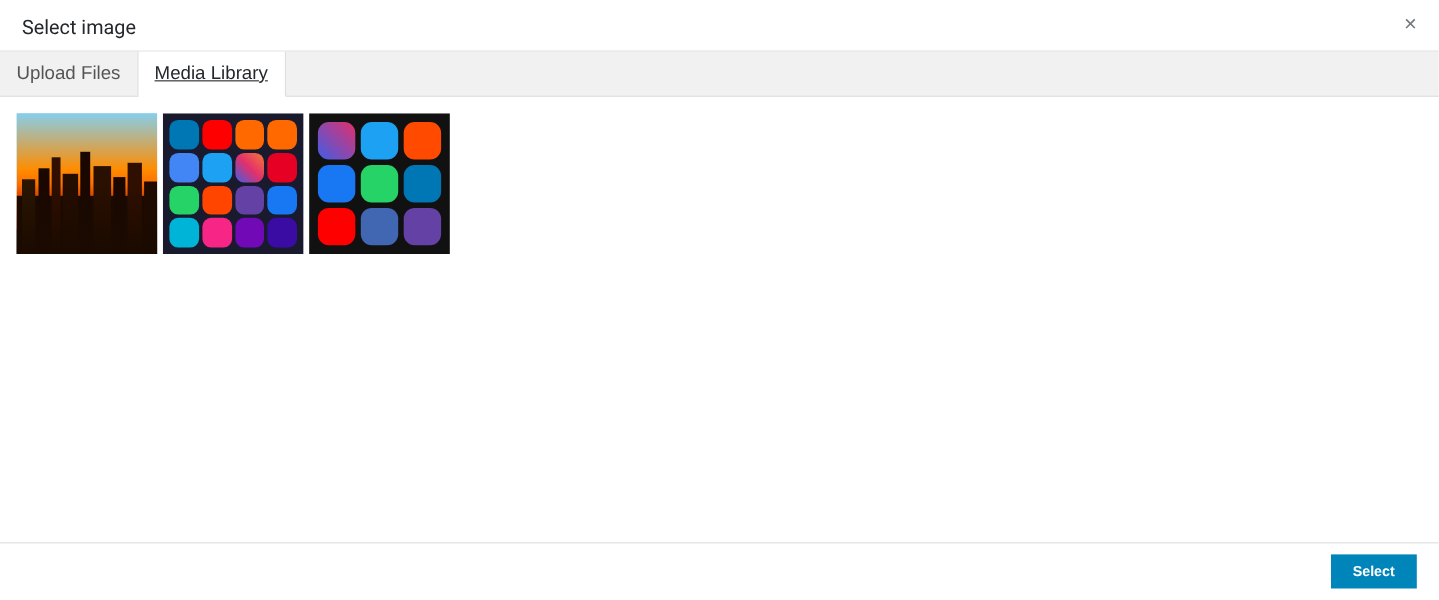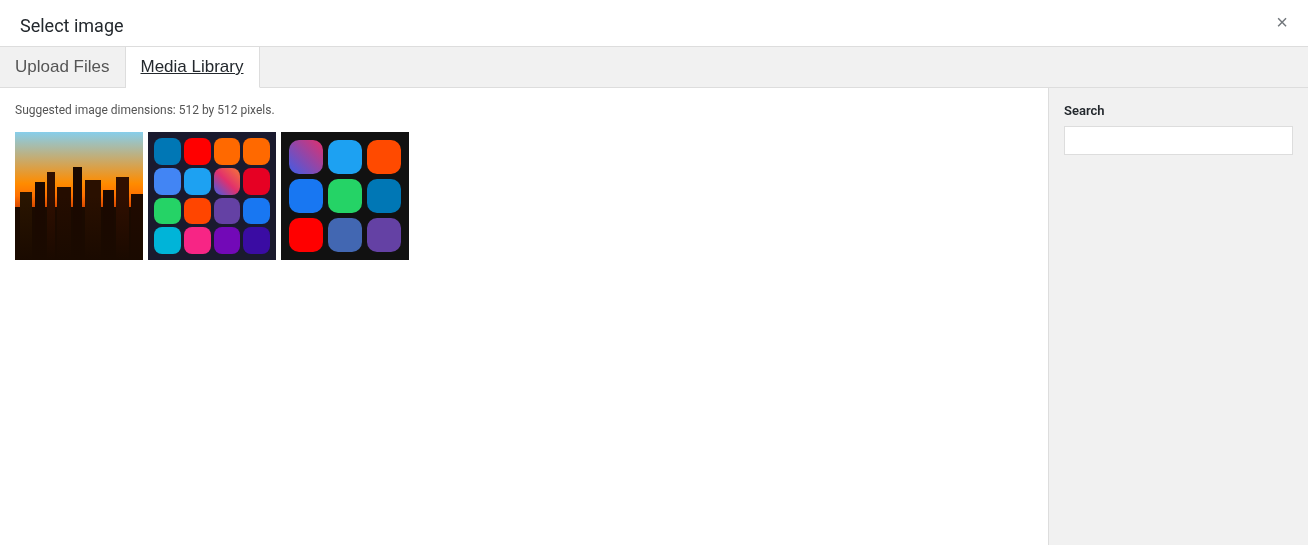--- a/index.html
+++ b/index.html
@@ -224,21 +224,20 @@
   </div>
 
   <div class="tabs">
     <button class="tab">Upload Files</button>
     <button class="tab active">Media Library</button>
   </div>
 
   <div class="dialog-body">
 
     <div class="media-area">
-      <p class="suggested-dimensions">Suggested image dimensions: 512 by 512 pixels.</p>
 
       <div class="media-grid">
 
         <div class="media-item">
           <div class="img-city">
             <svg width="128" height="128" viewBox="0 0 128 128" xmlns="http://www.w3.org/2000/svg">
 
               <rect x="0" y="0" width="128" height="128" fill="#87ceeb"></rect>
 
               <defs>
@@ -296,19 +295,18 @@
             <div class="social-icon social-other2"></div>
             <div class="social-icon social-other3"></div>
             <div class="social-icon social-other4"></div>
             <div class="social-icon social-other5"></div>
           </div>
         </div>
 
       </div>
     </div>
 
-    <div class="sidebar">
-      <label class="search-label">Search</label>
-      <input type="text" class="search-input" value="" placeholder="" style="">
-    </div>
   </div>
 
+  <div class="dialog-footer">
+    <button class="select-btn">Select</button>
+  </div>
 </div>
 
 </body></html>

